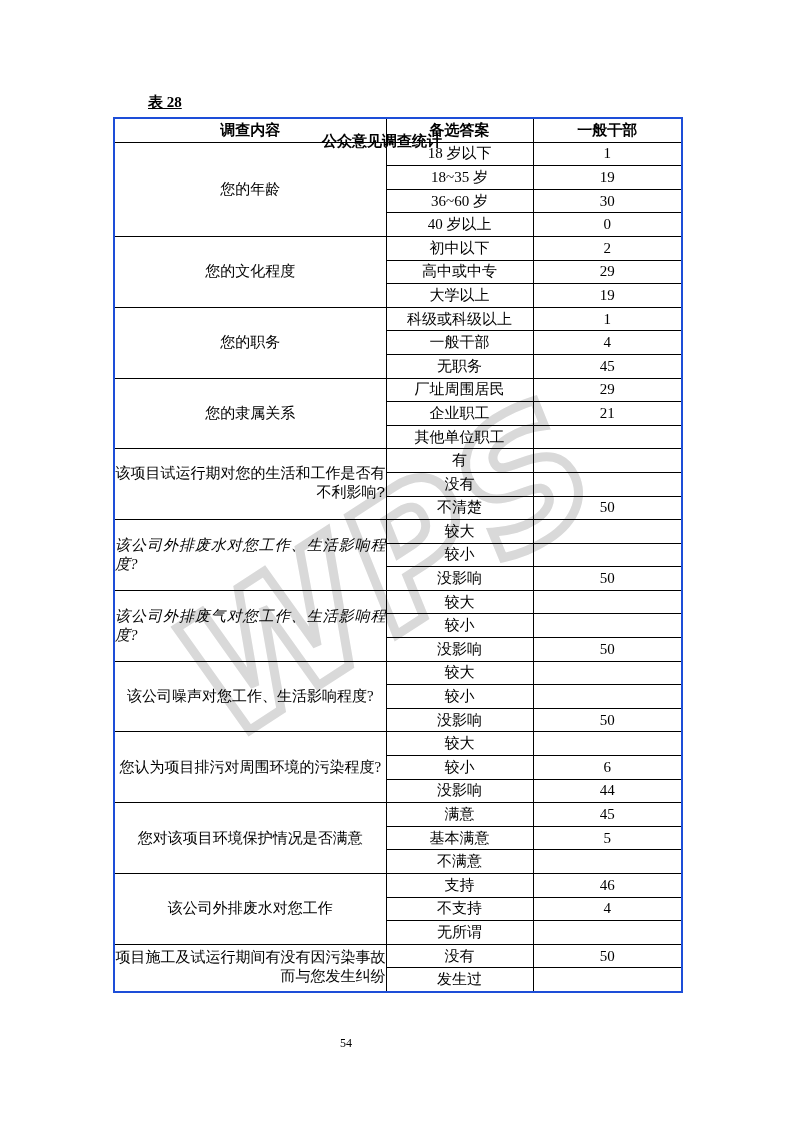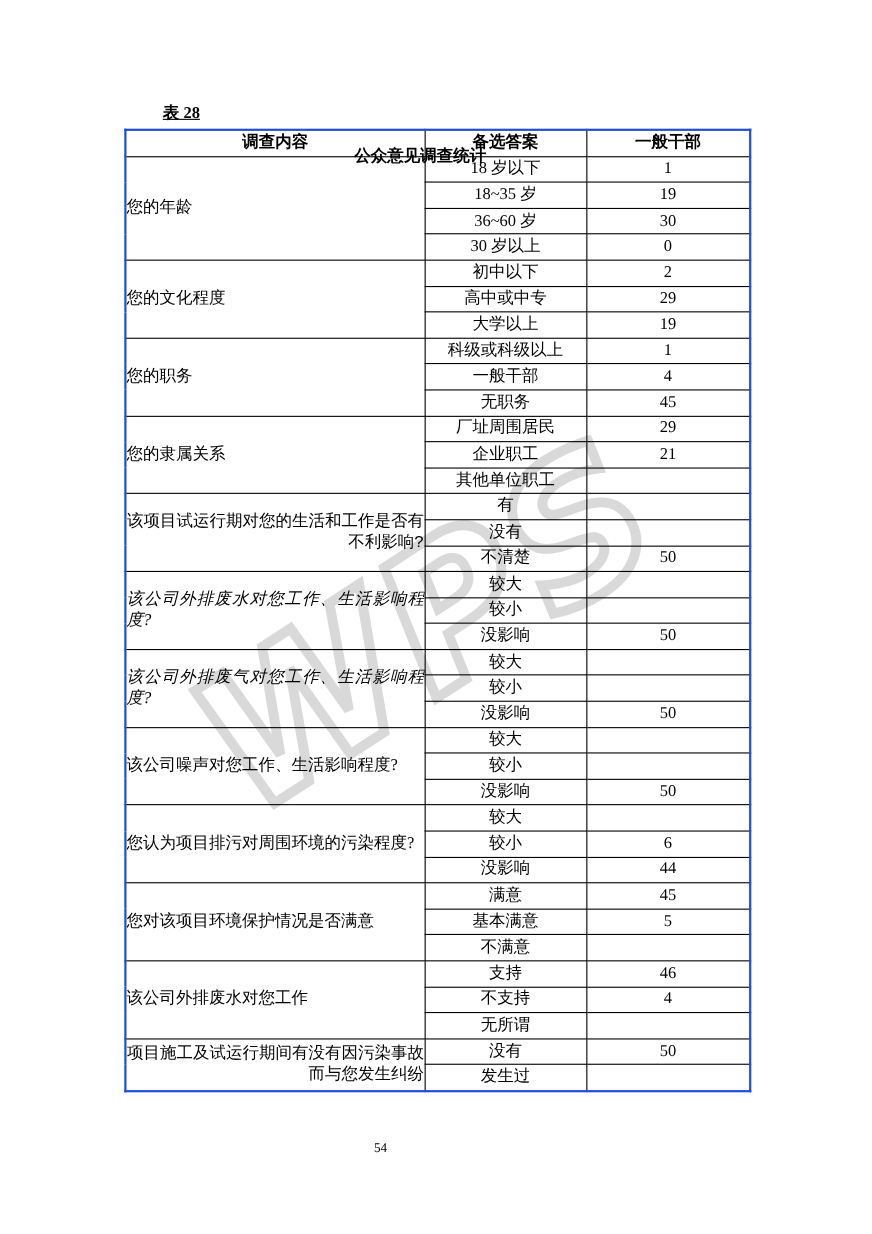--- a/index.html
+++ b/index.html
@@ -46,21 +46,21 @@
     padding:0;
     font-size:15px;
     line-height:19px;
     text-align:center;
     vertical-align:middle;
     overflow:hidden;
   }
   table.survey { border:2px solid #1d4ed8; }
   table.survey th { font-weight:bold; }
   td.q { padding:0 5px; }
-  td.q.center { text-align:left; }
+  td.q.center { text-align:center; }
   td.q.left { text-align:right;font-family:Liberation Mono, monospace; }
   td.q.justify { text-align:justify; text-justify:inter-ideograph;font-style:italic; }
   .page-number {
     position:absolute;
     left:0; top:1036px; width:692px;
     text-align:center;
     font-size:12px;
     z-index:2;
   }
 </style>
@@ -101,21 +101,21 @@
         </tr>
         <tr>
           <td class="a">18~35 岁</td>
           <td class="r">19</td>
         </tr>
         <tr>
           <td class="a">36~60 岁</td>
           <td class="r">30</td>
         </tr>
         <tr>
-          <td class="a">30 岁以上</td>
+          <td class="a">40 岁以上</td>
           <td class="r">0</td>
         </tr>
         <tr>
           <td rowspan="3" class="q center">您的文化程度</td>
           <td class="a">初中以下</td>
           <td class="r">2</td>
         </tr>
         <tr>
           <td class="a">高中或中专</td>
           <td class="r">29</td>

